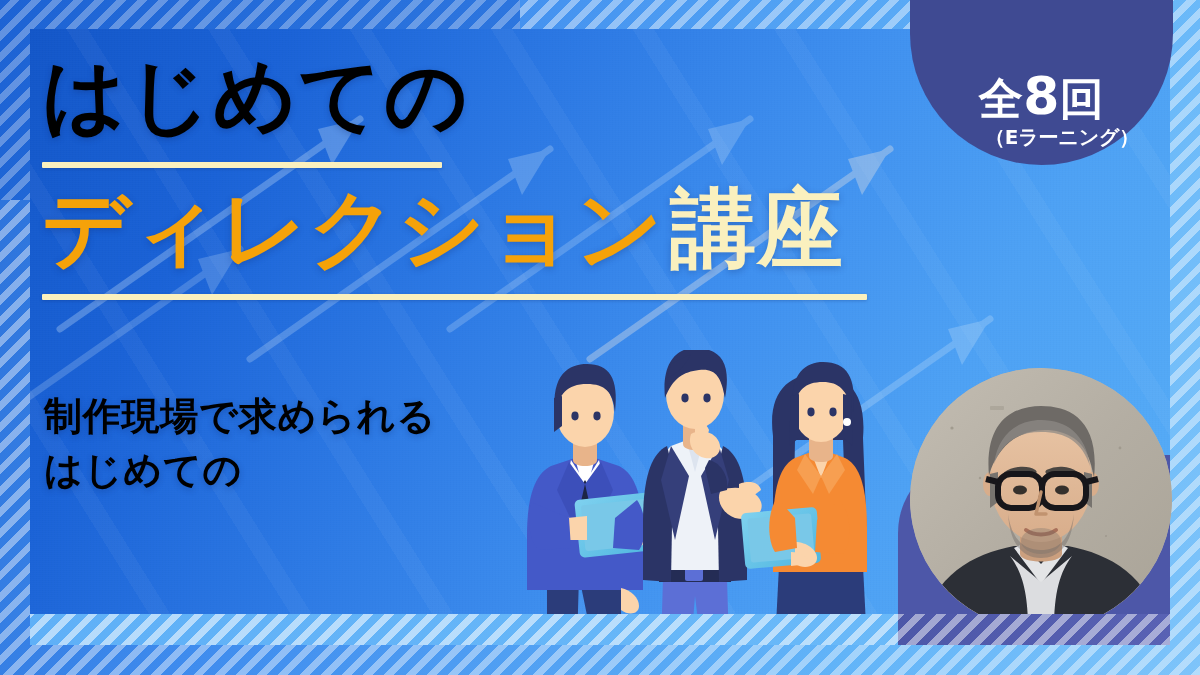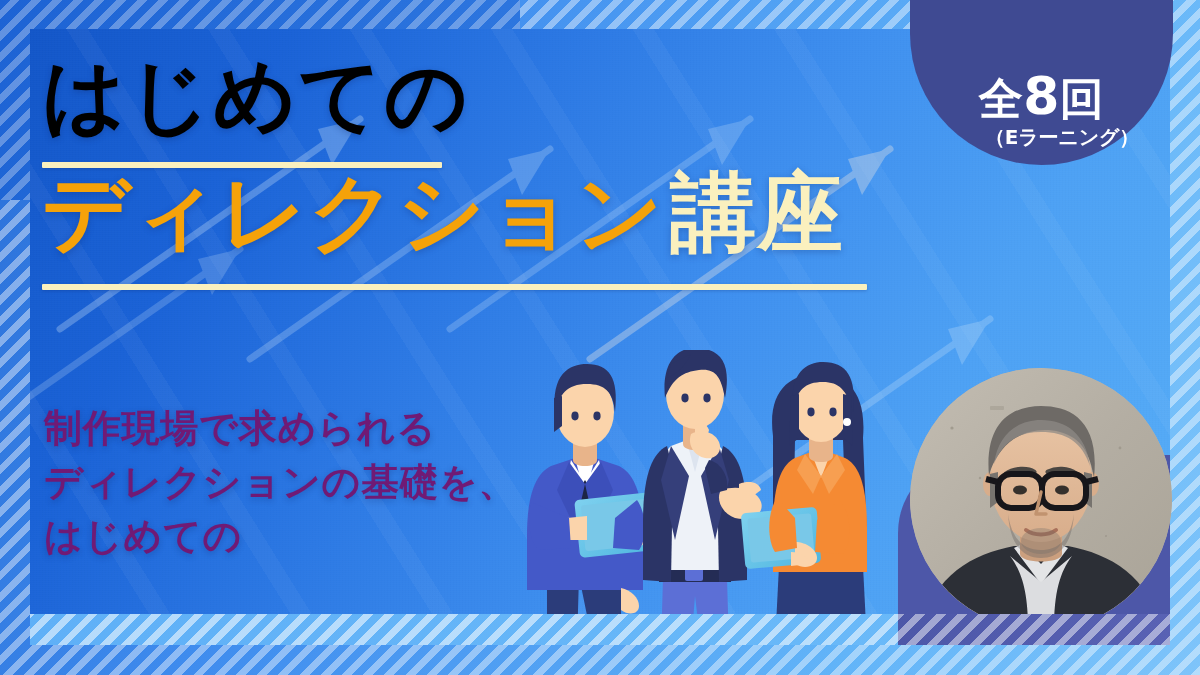--- a/index.html
+++ b/index.html
@@ -88,35 +88,34 @@
     white-space:nowrap;
   }
   .rule{
     height:6px;background:#FAF0BE;border-radius:1px;
     box-shadow:0 1px 3px rgba(10,40,110,.25);
   }
   .rule1{width:400px;margin-top:25px;}
   .rule2{width:825px;margin-top:22px;}
 
   .title-line2{
-    margin-top:8px;font-size:86px;line-height:1;letter-spacing:.01em;
+    margin-top:18px;font-size:86px;line-height:1;letter-spacing:.01em;
     font-weight:700;white-space:nowrap;
-    font-family:Liberation Mono, monospace;
+    font-family:Liberation Serif, serif;
     text-shadow:0 2px 7px rgba(10,40,110,.28);
   }
   .kw-orange{color:#F5A209;}
   .kw-cream{color:#FAF0BE;margin-left:6px;}
 
   .subtitle{
     position:absolute;left:44px;top:390px;z-index:20;
-    color:#701a75;font-weight:700;
+    color:#000000;font-weight:700;
     font-size:38px;line-height:1.42;letter-spacing:.02em;
     font-family:Liberation Sans, sans-serif;
     text-shadow:0 2px 6px rgba(10,40,110,.30);
-    margin-top:12px;
   }
   .subtitle div{white-space:nowrap;}
 
   
   .badge{
     position:absolute;left:910px;top:-60px;width:263px;height:225px;
     background:#3f4a92;
     border-radius:0 0 132px 132px;
     z-index:30;
     display:flex;flex-direction:column;align-items:center;justify-content:flex-end;
@@ -226,21 +225,20 @@
     <div class="title-line1">はじめての</div>
     <div class="rule rule1"></div>
     <div class="title-line2">
       <span class="kw-orange">ディレクション</span><span class="kw-cream">講座</span>
     </div>
     <div class="rule rule2"></div>
   </div>
 
   <div class="subtitle">
     <div>制作現場で求められる</div>
-    <div>ディレクションの基礎を、</div>
     <div>はじめての</div>
   </div>
 
   <div class="badge">
     <div class="badge-main"><span>全</span><span class="num">8</span><span>回</span></div>
     <div class="badge-sub">（Eラーニング）</div>
   </div>
 
 
   <div class="portrait">

